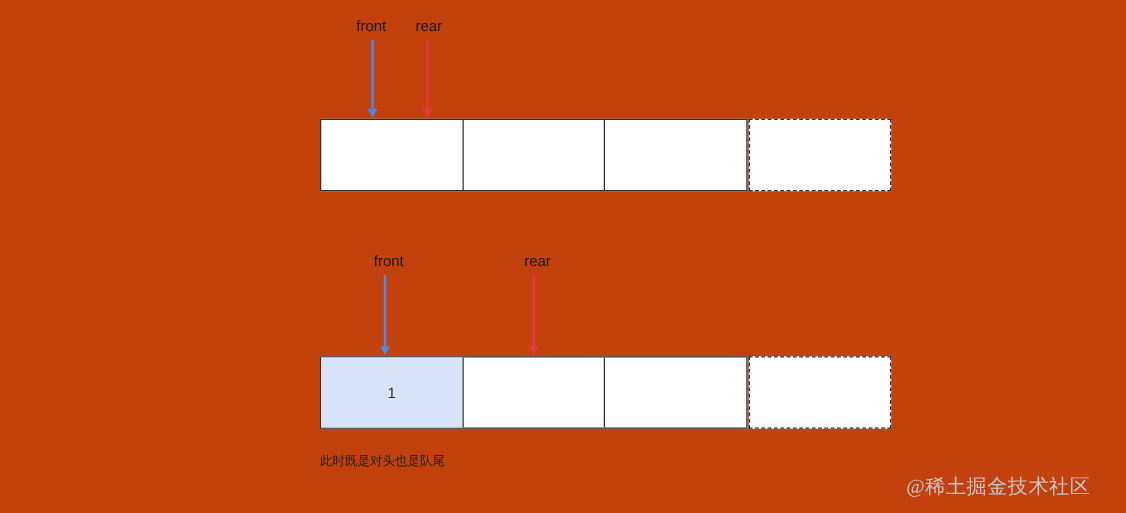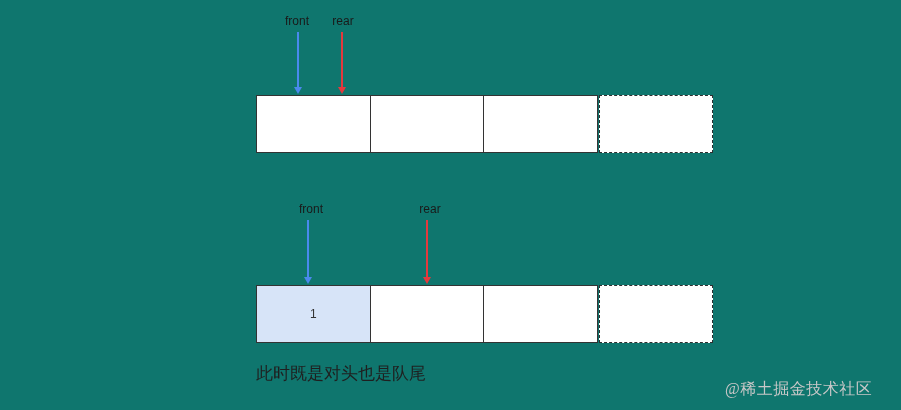--- a/index.html
+++ b/index.html
@@ -5,21 +5,21 @@
   html, body {
     margin: 0;
     padding: 0;
     background: #ffffff;
     font-family: "Liberation Sans", "DejaVu Sans", sans-serif;
   }
   .canvas {
     position: relative;
     width: 901px;
     height: 410px;
-    background: #0f766e;
+    background: #c2410c;
     overflow: hidden;
   }
   
   .ptr-label {
     position: absolute;
     transform: translateX(-50%);
     font-size: 12px;
     color: #1a1a1a;
     white-space: nowrap;
     line-height: 14px;
@@ -68,21 +68,21 @@
     width: 114px;
     height: 58px;
     border: 1.5px dashed #2f2f2f;
     box-sizing: border-box;
     background: #ffffff;
   }
   .caption {
     position: absolute;
     left: 256px;
     top: 362px;
-    font-size: 17px;
+    font-size: 10px;
     color: #1f1f1f;
     white-space: nowrap;
   }
   .watermark {
     position: absolute;
     left: 725px;
     top: 379px;
     font-size: 16px;
     color: #c7c7c7;
     white-space: nowrap;

